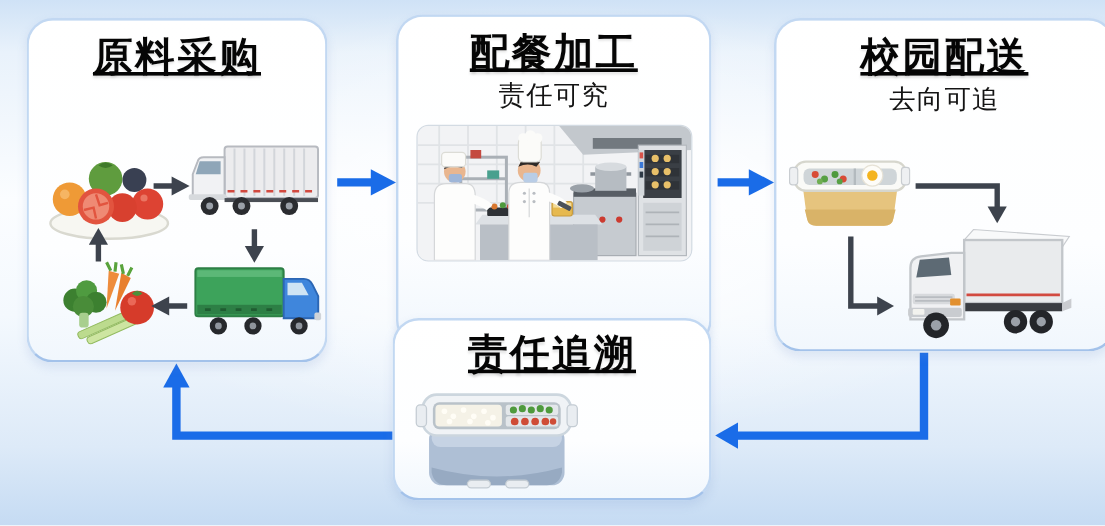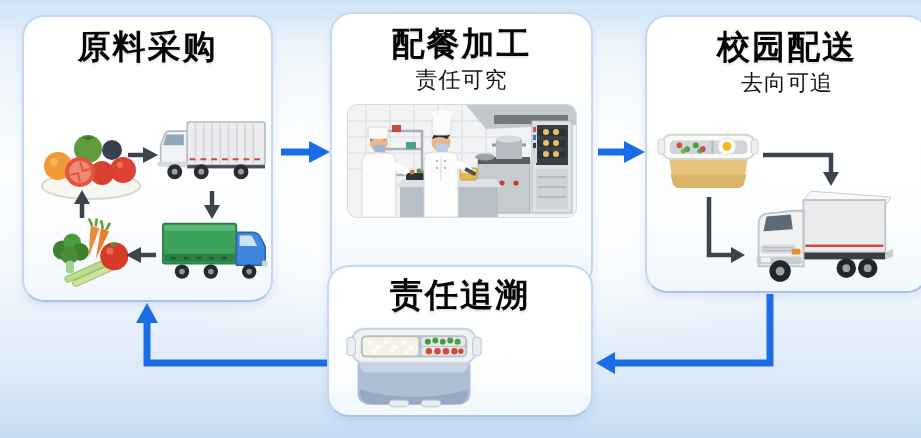--- a/index.html
+++ b/index.html
@@ -10,21 +10,21 @@
       radial-gradient(ellipse 620px 260px at 50% 42%, rgba(255,255,255,.95) 0%, rgba(255,255,255,0) 70%),
       linear-gradient(180deg,#cfe2f6 0%,#e9f2fb 10%,#fbfdff 38%,#f4f9fe 60%,#ddeaf8 85%,#c5dbf3 100%);
   }
   .panel{
     position:absolute;background:linear-gradient(180deg,#ffffff 0%,#fdfeff 68%,#f1f7fd 100%);
     border:2px solid #c2d8f2;border-bottom-color:#a3c2ea;border-radius:22px;
     box-shadow:0 4px 8px rgba(110,145,200,.16);box-sizing:border-box;
   }
   .panel-title{
     text-align:center;font-weight:bold;font-size:33px;line-height:40px;color:#050505;
-    letter-spacing:2px;margin-top:10px;text-shadow:0 2px 2px rgba(0,0,0,.10);
+    letter-spacing:2px;margin-top:10px;text-shadow:0 2px 2px rgba(0,0,0,.10);text-decoration:underline;
   }
   .panel-sub{
     text-align:center;font-size:22px;line-height:28px;color:#141414;letter-spacing:1px;margin-top:2px;
   }
   .icon-abs{position:absolute;}
   .icon-abs svg{display:block;width:100%;height:100%;}
   .overlay{position:absolute;left:0;top:0;pointer-events:none;}
   .trace-caption{
     position:absolute;left:150px;top:86px;width:112px;text-align:center;
     font-size:22px;color:#141414;letter-spacing:1px;

